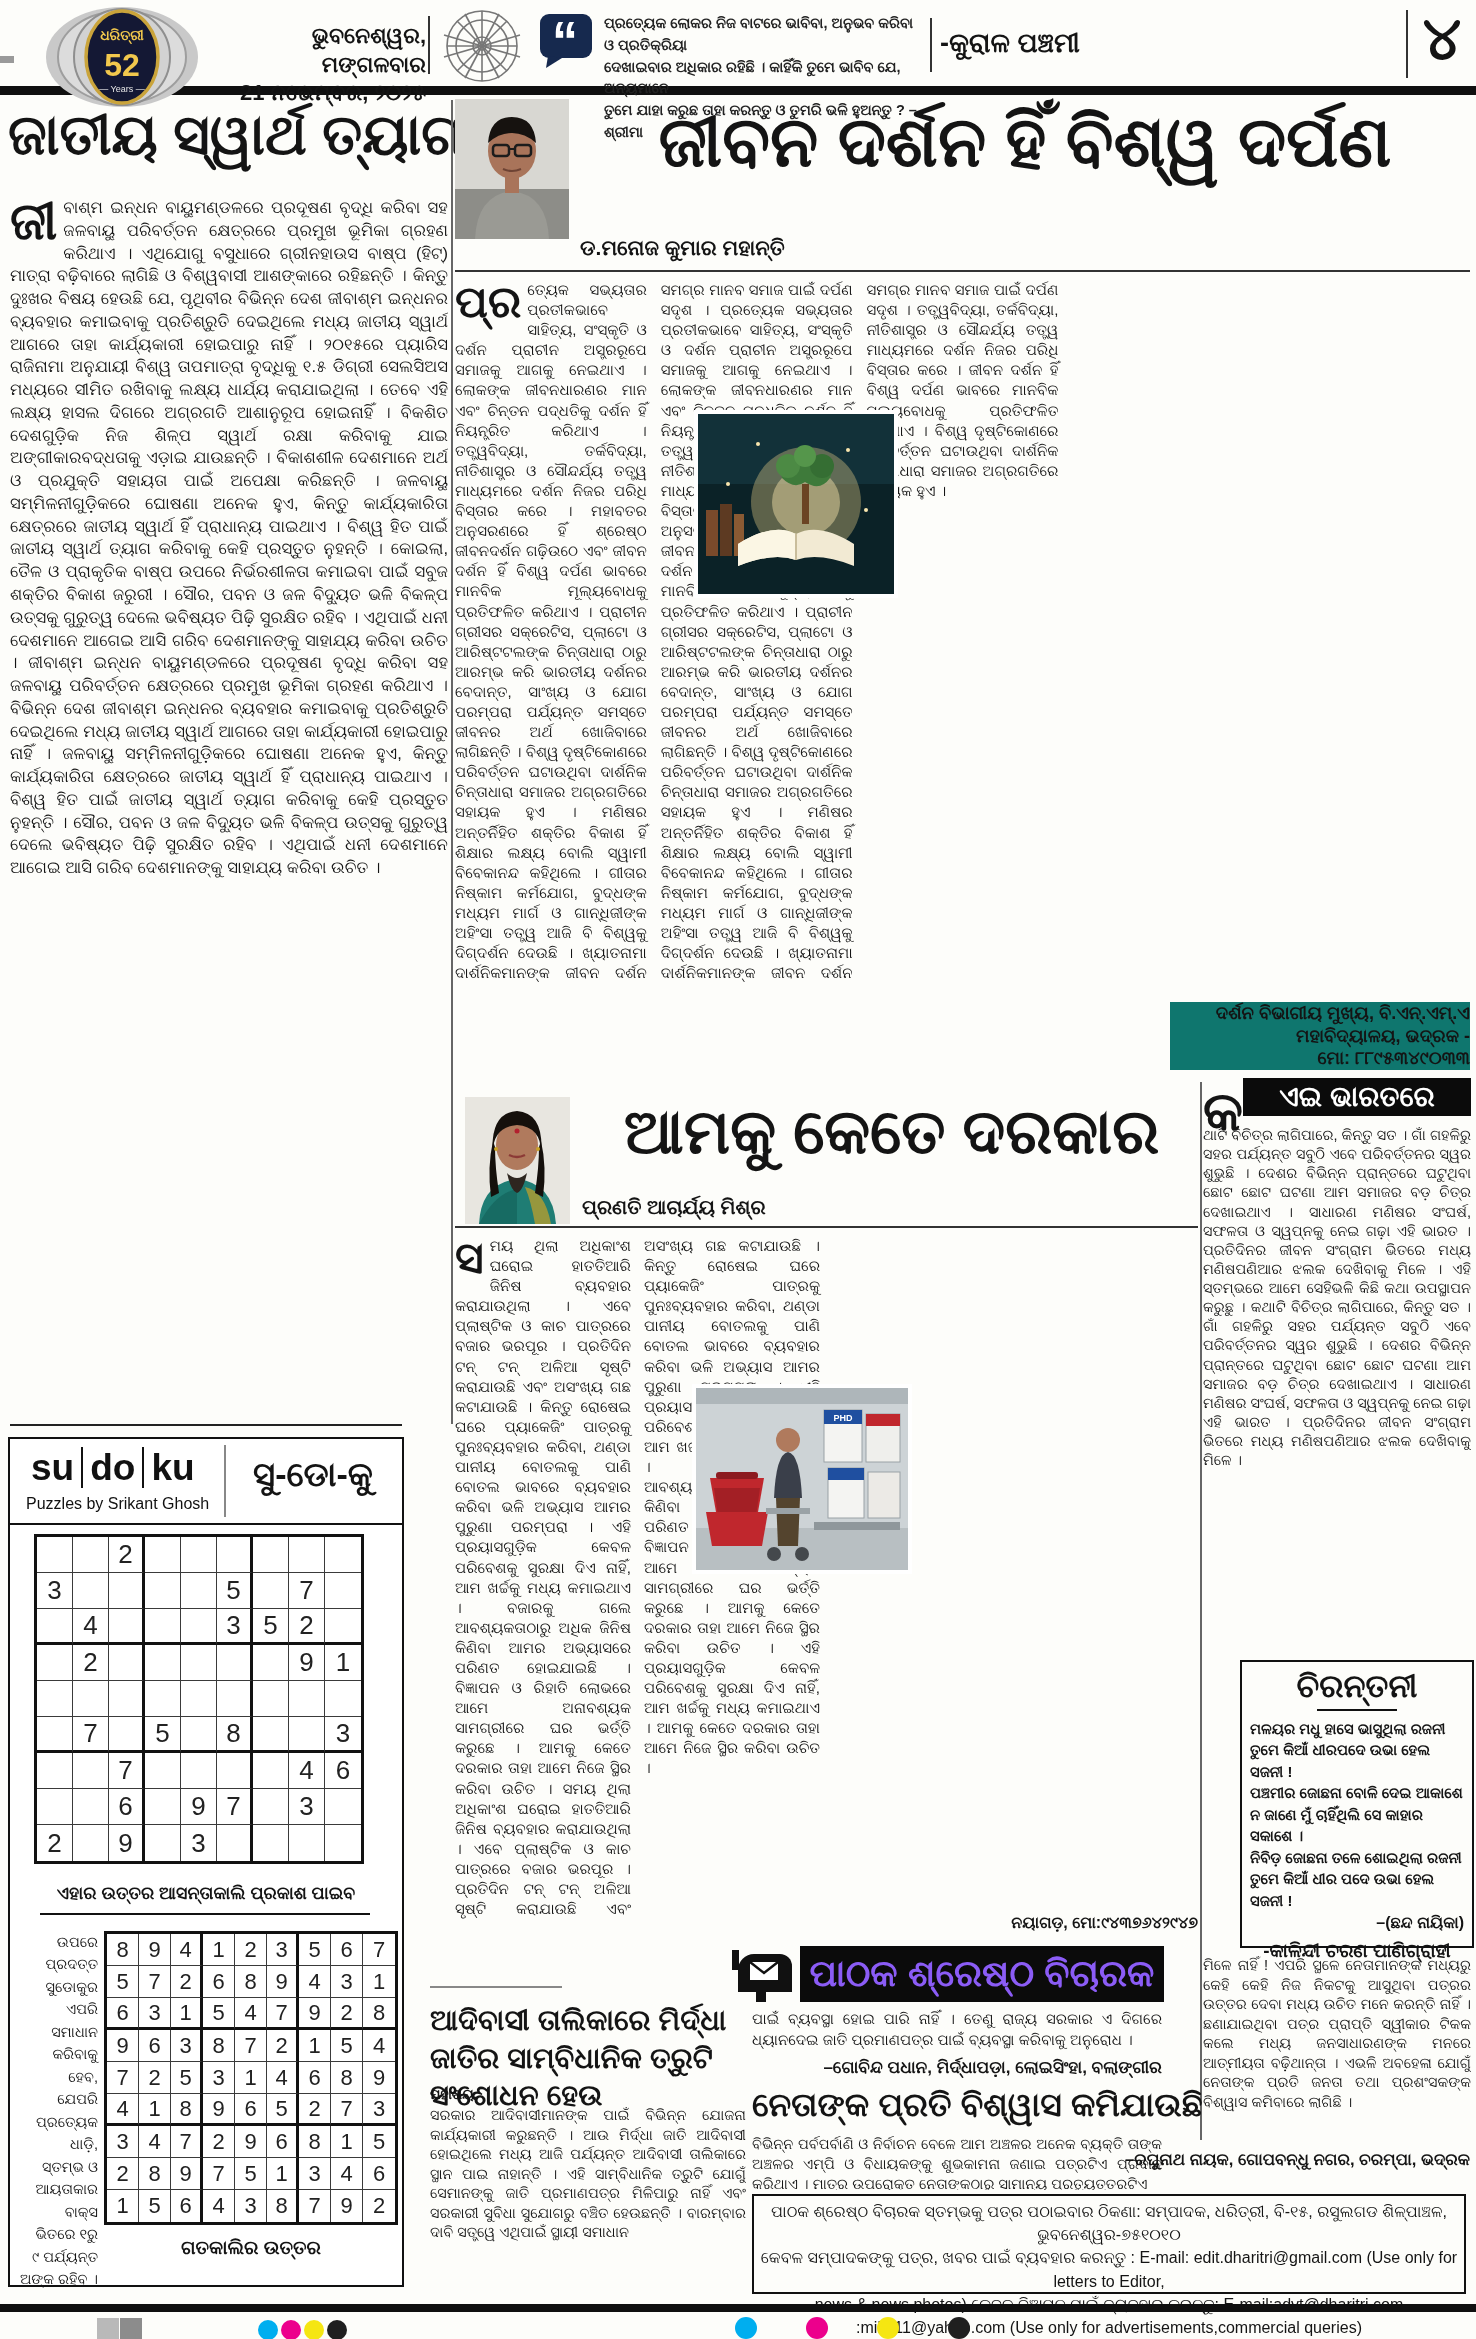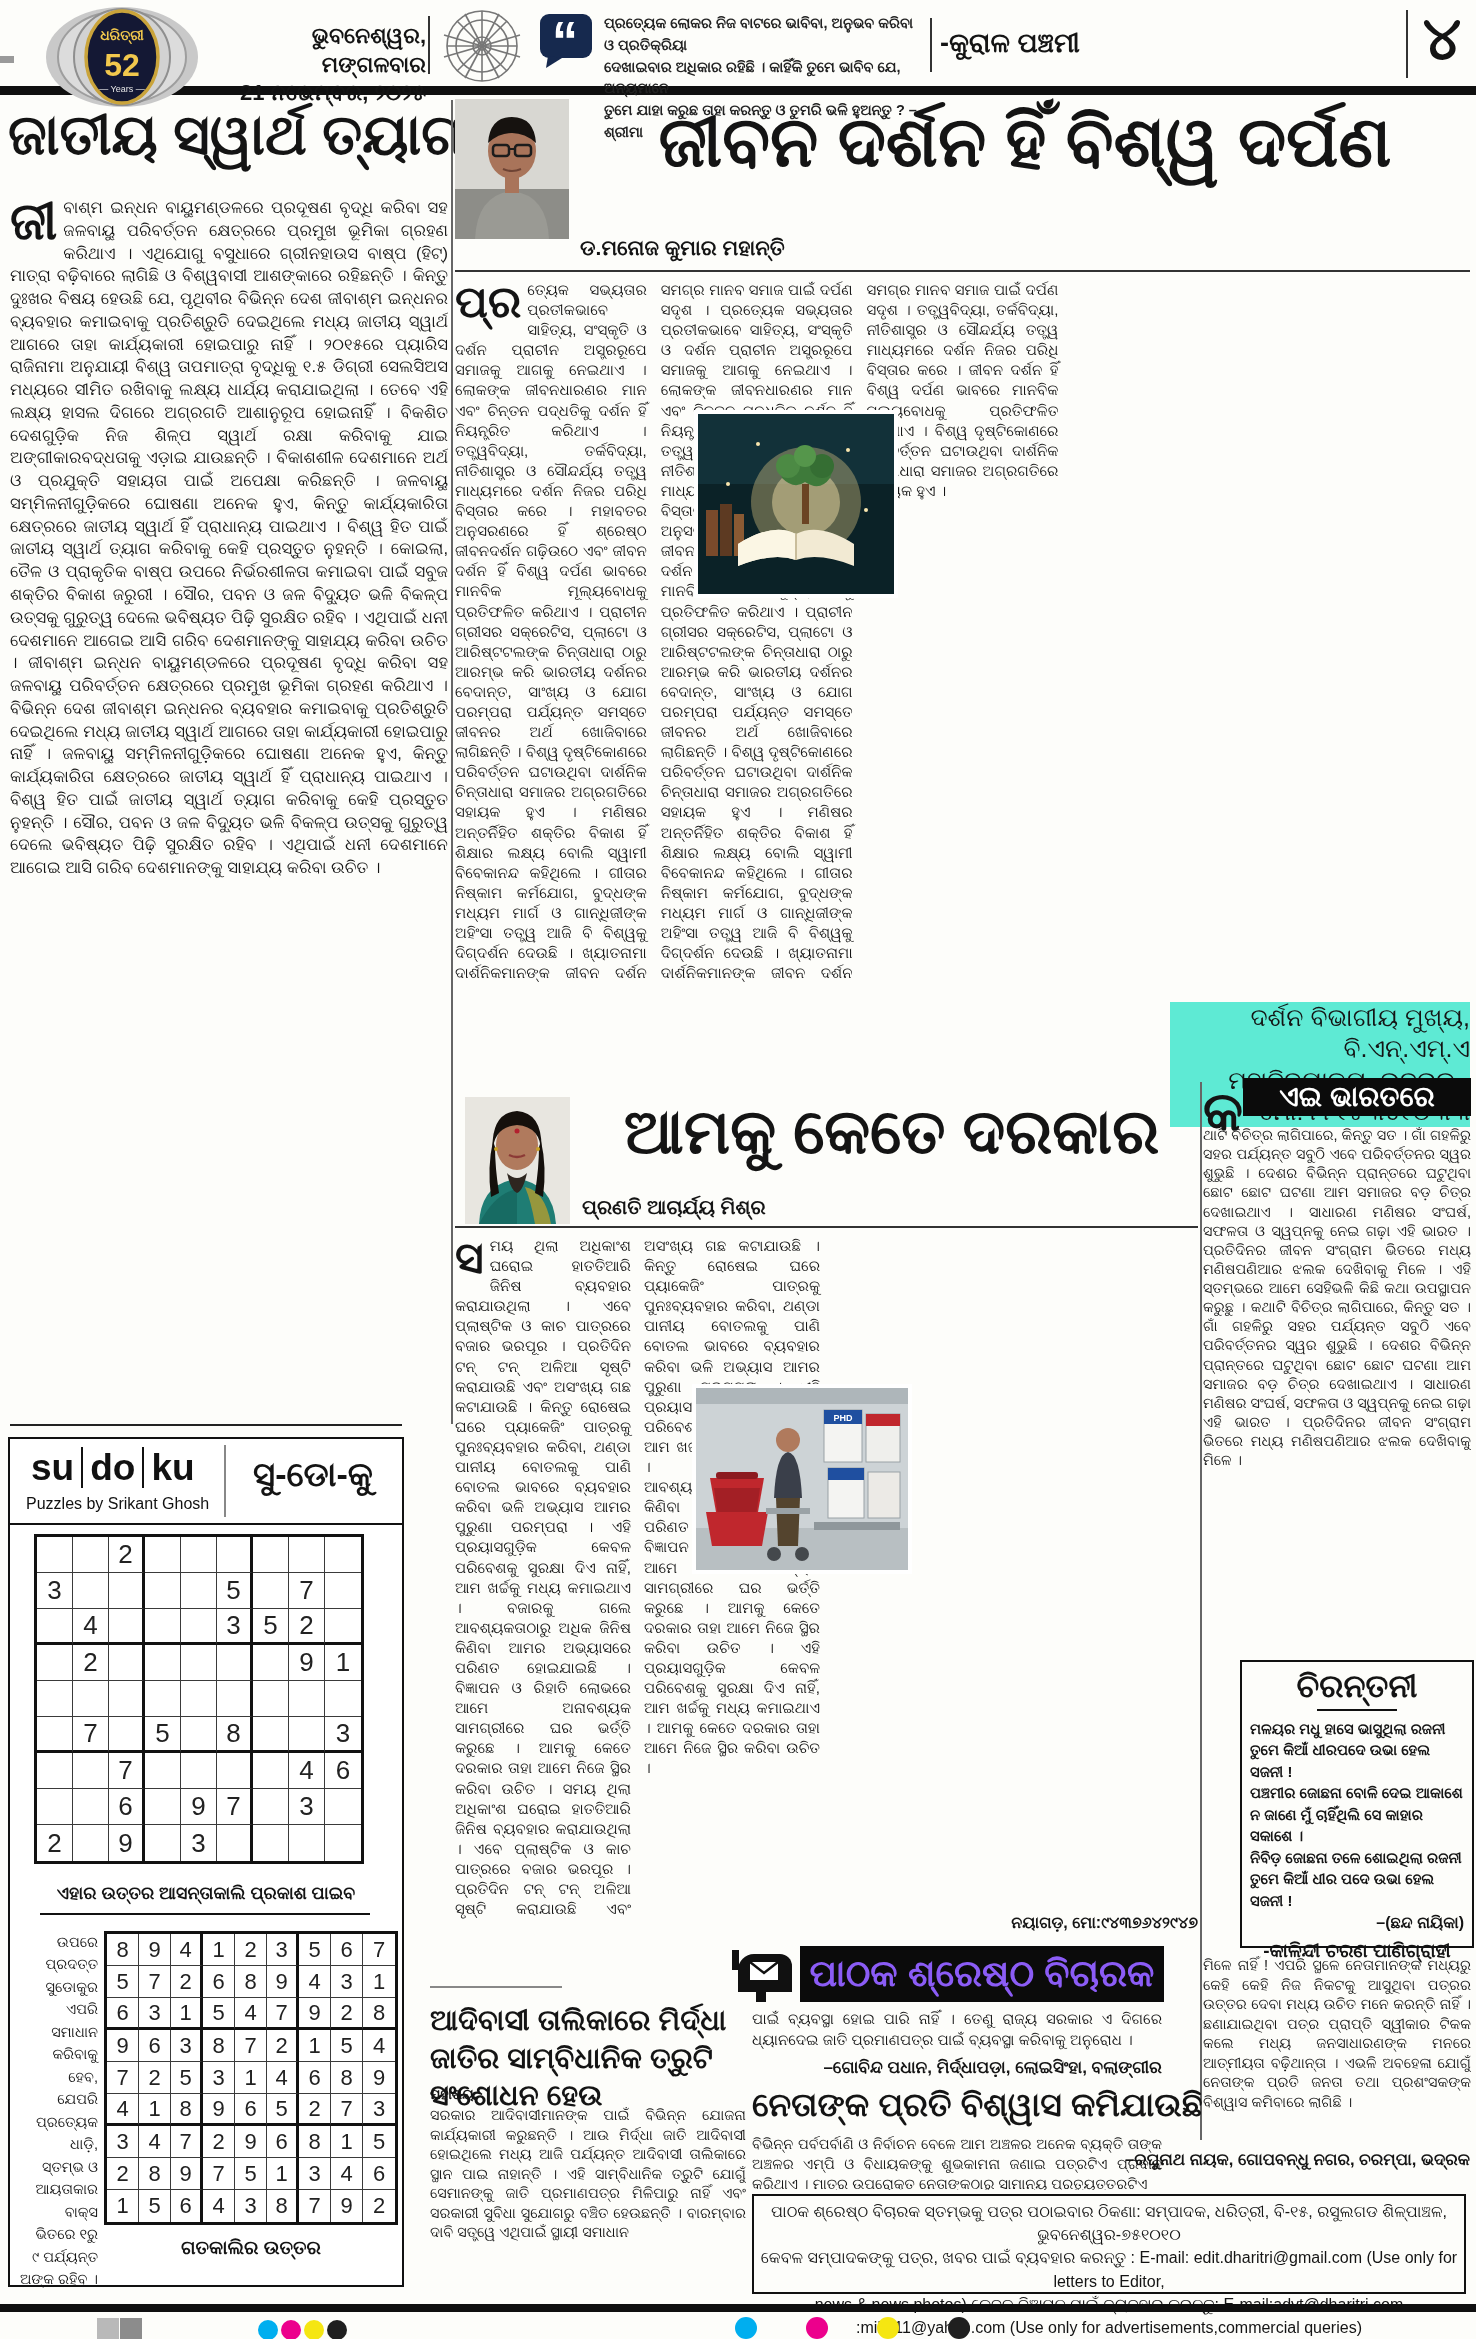--- a/index.html
+++ b/index.html
@@ -38,22 +38,22 @@
 
   
   .ph1{left:455px;top:99px;width:114px;height:140px;}
   .ma-author{left:580px;top:236px;width:310px;font-size:21px;font-weight:800;}
   .ma-headline{left:585px;top:102px;width:880px;font-size:70px;font-weight:800;text-align:center;white-space:nowrap;}
   .ma-rule{left:455px;top:270px;width:1015px;height:2px;background:#333;}
   .ma-body{left:455px;top:280px;width:1015px;height:722px;font-size:15px;line-height:1.34;
            column-count:5;column-gap:14px;column-fill:auto;}
   .ma-body .dropcap{font-size:44px;}
   .book-img{left:694px;top:410px;width:196px;height:180px;border:4px solid #fff;background:#0b2227;}
-  .ma-credit{left:1170px;top:1002px;width:300px;font-size:25px;font-weight:400;text-align:right;
-             line-height:1.25;background:#5eead4;}
+  .ma-credit{left:1170px;top:1002px;width:300px;font-size:18px;font-weight:700;text-align:right;
+             line-height:1.25;background:#0f766e;}
 
   
   .ph2{left:465px;top:1097px;width:105px;height:127px;}
   .sa-byline{left:582px;top:1196px;width:250px;font-size:20px;font-weight:800;}
   .sa-headline{left:585px;top:1096px;width:613px;font-size:62px;font-weight:800;text-align:center;white-space:nowrap;}
   .sa-rule{left:455px;top:1226px;width:743px;height:2px;background:#333;}
   .sa-body{left:455px;top:1236px;width:743px;height:684px;font-size:15px;line-height:1.34;
            column-count:4;column-gap:13px;column-fill:auto;}
   .sa-body .dropcap{font-size:44px;}
   .shop-img{left:692px;top:1384px;width:212px;height:182px;border:4px solid #fff;background:#cfd5d8;}

